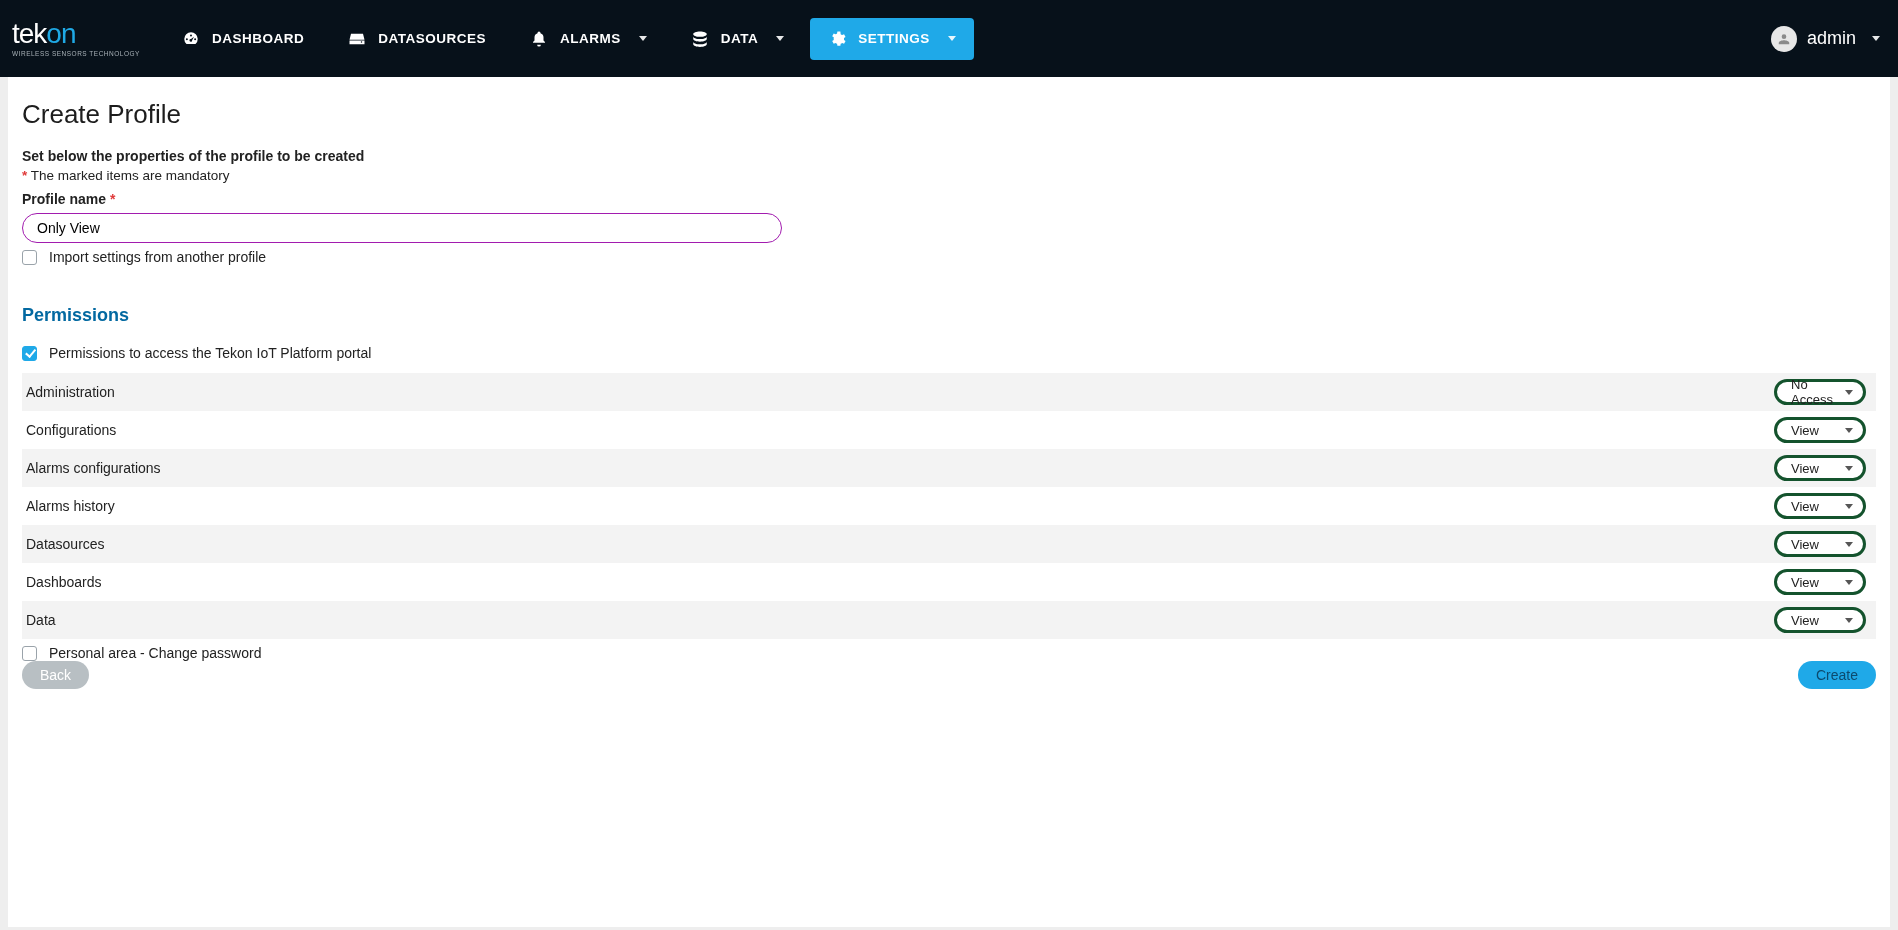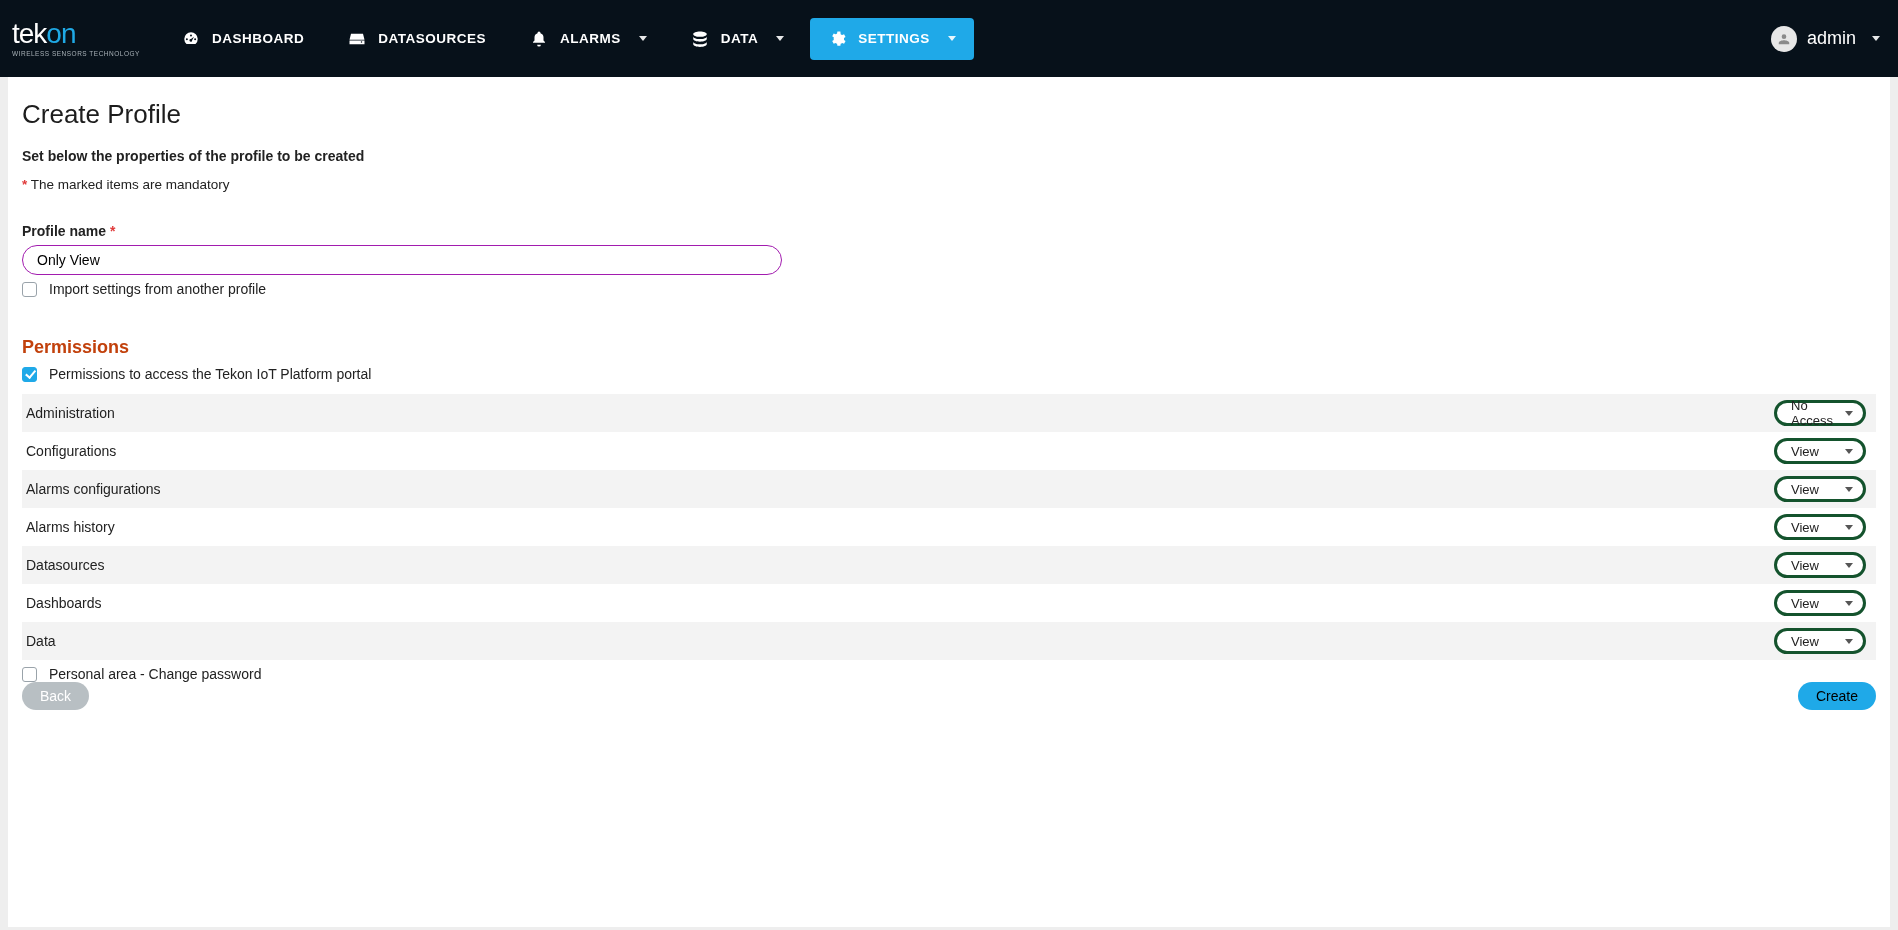--- a/index.html
+++ b/index.html
@@ -65,24 +65,24 @@
     margin: 0 8px 20px 8px;
     padding: 14px 14px 30px 14px;
     min-height: calc(100% - 80px);
   }
   .page-title {
     font-size: 26px; font-weight: 400; color: #1d1d1d;
     margin: 8px 0 18px 0;
   }
 
   .lead   { font-weight: 700; font-size: 14px; }
-  .req-note { font-size: 13.5px; margin-top: 13px; }
+  .req-note { font-size: 13.5px; margin-top: 4px; }
   .req-note .star, .label .star { color: #e03b3b; font-weight: 700; }
 
-  .field { margin-top: 31px; }
+  .field { margin-top: 8px; }
   .label { font-weight: 700; font-size: 14px; margin-bottom: 6px; }
   .text-input {
     width: 760px; max-width: 100%;
     height: 30px; border: 1px solid #a21caf; border-radius: 16px;
     padding: 0 14px; font-size: 14px; outline: none;
   }
 
   .check-row { display: flex; align-items: center; gap: 12px; margin-top: 6px; font-size: 14px; }
   .chk {
     appearance: none; width: 15px; height: 15px;
@@ -91,22 +91,22 @@
     cursor: pointer;
   }
   .chk:checked { background: #1fa9e8; border-color: #1fa9e8; }
   .chk:checked::after {
     content: ""; width: 4px; height: 8px;
     border: solid #fff; border-width: 0 2px 2px 0;
     transform: rotate(40deg) translateY(-1px);
   }
 
   .section-title {
-    font-size: 18px; font-weight: 700; color: #c2410c;
-    margin-top: 40px; margin-bottom: 8px;
+    font-size: 18px; font-weight: 700; color: #0369a1;
+    margin-top: 40px; margin-bottom: 19px;
   }
 
   .perm-table { margin-top: 12px; }
   .perm-row {
     display: flex; align-items: center; justify-content: space-between;
     padding: 6px 10px 6px 4px; min-height: 38px;
   }
   .perm-row:nth-child(odd) { background: #f3f3f3; }
   .perm-label { font-size: 14px; }
   .perm-select {
@@ -118,21 +118,21 @@
   }
   .perm-select .caret-down { border-top-color: #444; }
 
   
   .btn-row { display: flex; justify-content: space-between; }
   .btn {
     border: none; border-radius: 14px; height: 28px; padding: 0 18px;
     font-size: 14px; cursor: pointer;
   }
   .btn-back   { background: #b8bfc3; color: #fff; }
-  .btn-create { background: #1fa9e8; color: #000000; }
+  .btn-create { background: #1fa9e8; color: #0c4a6e; }
 </style>
 </head>
 <body>
 
 <div class="topnav">
   <div class="logo">
     <div class="logo-main">
       <span>tek</span><span class="accent">on</span>
     </div>
     <div class="logo-sub">WIRELESS SENSORS TECHNOLOGY</div>

